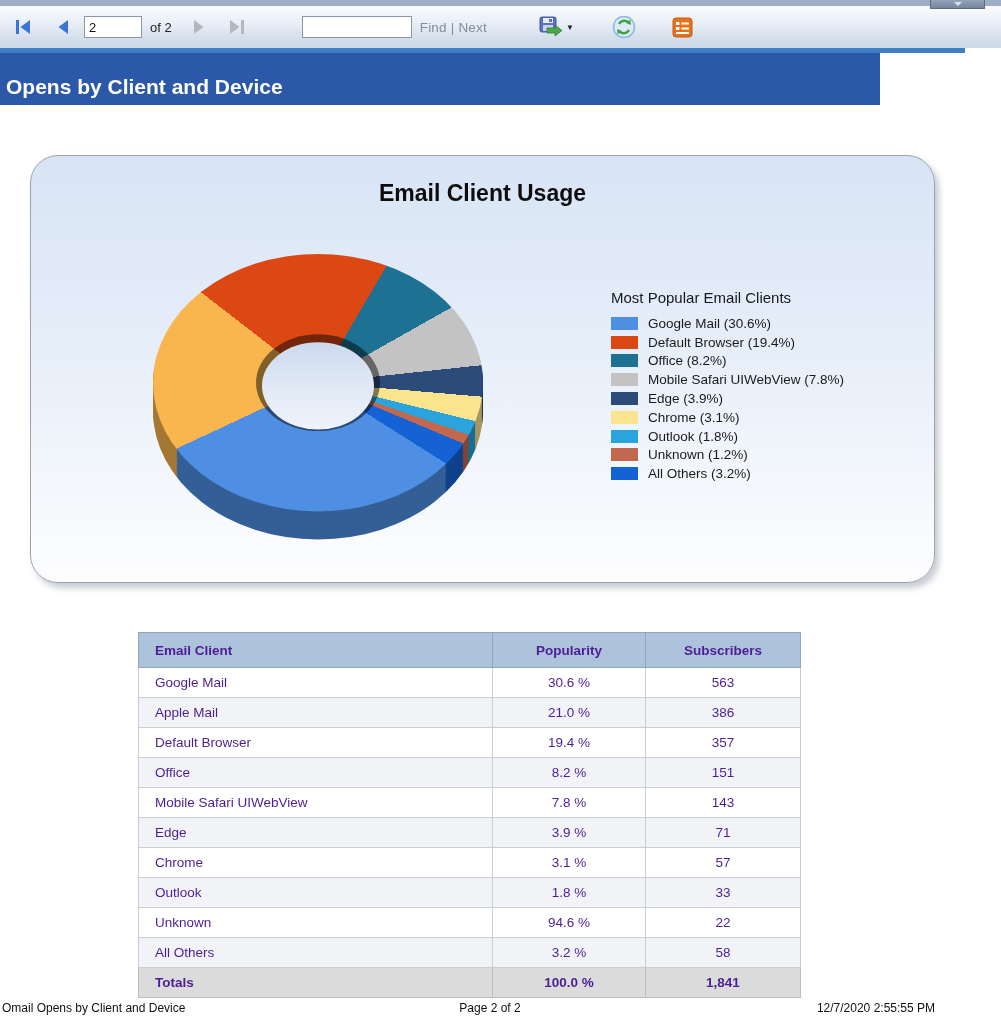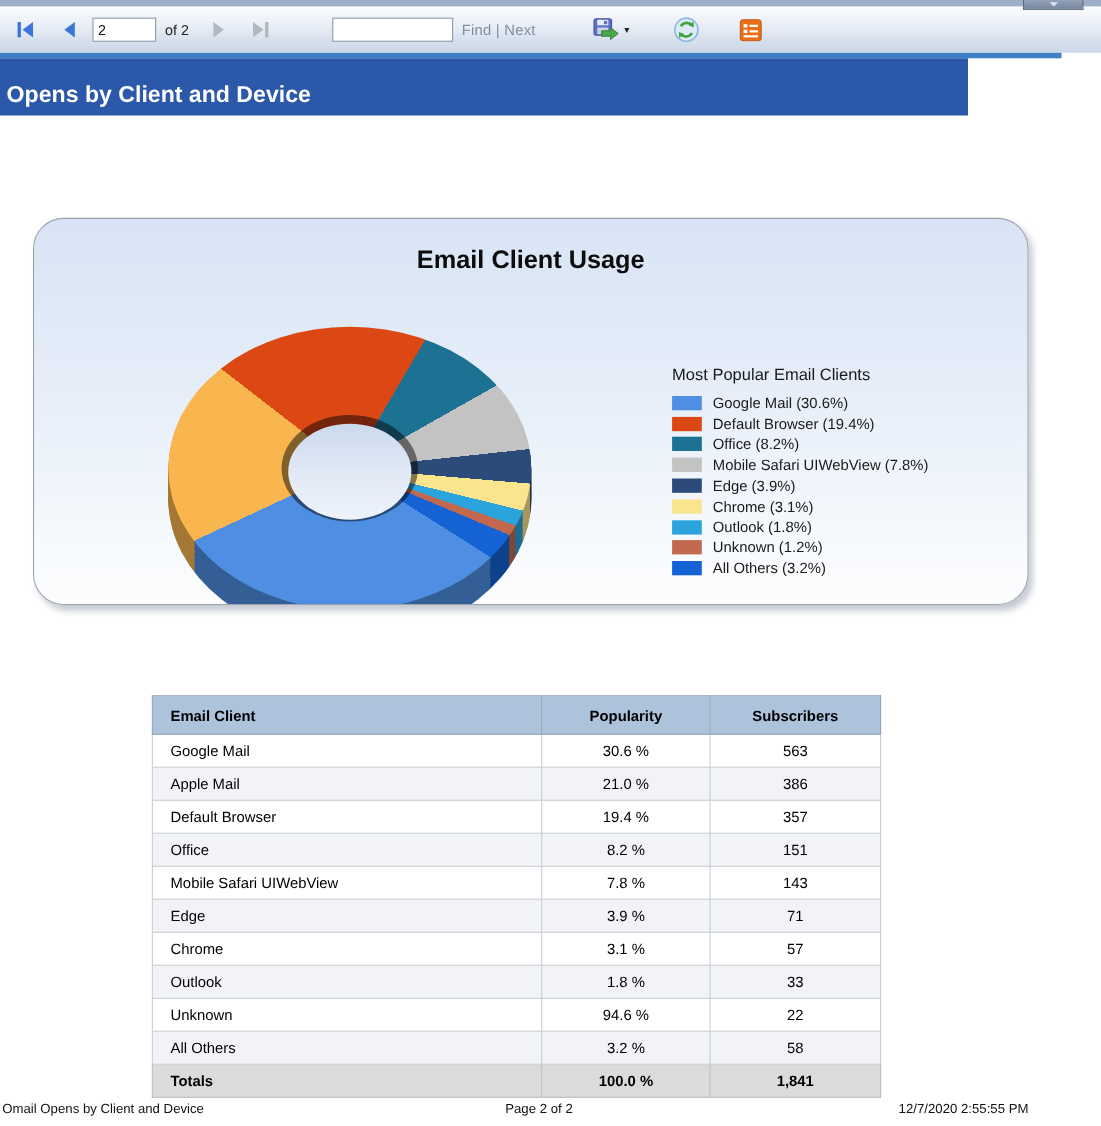--- a/index.html
+++ b/index.html
@@ -25,24 +25,24 @@
                      display:flex; align-items:center; justify-content:center; cursor:pointer; }
   .collapse-handle .tri { width:0; height:0; border-left:4px solid transparent; border-right:4px solid transparent;
                           border-top:4px solid #dbe3ee; }
 
   
   .accent-line { position:absolute; top:48px; left:0; width:965px; height:5px; background:#3E7FC5; }
   .header-band { position:absolute; top:53px; left:0; width:880px; height:52px; background:#2B58A8; }
   .header-title { position:absolute; left:6px; bottom:6px; color:#fff; font-size:21px; font-weight:bold; }
 
   
-  .chart-panel { position:absolute; left:30px; top:155px; width:905px; height:352px;
+  .chart-panel { position:absolute; left:30px; top:155px; width:905px; height:428px;
                  border:1px solid #9CA3AC; border-radius:28px;
                  background:linear-gradient(180deg,#d8e4f5 0%,#e6eef9 45%,#f7fafd 85%,#fdfdfe 100%);
-                 box-shadow:4px 5px 6px rgba(130,140,158,0.45); overflow:hidden;margin-top:43px; }
+                 box-shadow:4px 5px 6px rgba(130,140,158,0.45); overflow:hidden; }
   .chart-title { position:absolute; top:24px; left:0; width:100%; text-align:center;
                  font-size:23px; font-weight:bold; color:#0d0d0d; }
 
   
   .donut-3d { position:absolute; left:122px; top:98px; width:330px; height:330px;
               transform:scaleY(0.78); transform-origin:top center; }
   .donut-layer { position:absolute; inset:0; border-radius:50%; }
   .donut-layer.side { filter:brightness(0.66); }
   .donut-wall { position:absolute; left:103px; top:103px; width:124px; height:124px; border-radius:50%;
                 filter:brightness(0.52); }
@@ -51,21 +51,21 @@
 
   
   .legend { position:absolute; left:580px; top:133px; width:320px; }
   .legend-title { font-size:15px; font-weight:normal; color:#15181d; margin-bottom:8px; }
   .legend-item { display:flex; align-items:center; height:18.8px; }
   .legend-swatch { width:27px; height:13px; margin-right:10px; flex:none; }
   .legend-label { font-size:13.5px; color:#1a1a1a; white-space:nowrap; }
 
   
   .data-table { position:absolute; left:138px; top:632px; border-collapse:collapse; table-layout:fixed;
-                font-size:13.5px; color:#000000; }
+                font-size:13.5px; color:#4c1d95; }
   .data-table col.c0 { width:354px; } .data-table col.c1 { width:153px; } .data-table col.c2 { width:155px; }
   .data-table th { background:#ADC3DC; height:35px; font-weight:bold; border:1px solid #93A5BB; }
   .data-table th.c0 { text-align:left; padding-left:16px; }
   .data-table td { height:30px; border:1px solid #C9CED4; text-align:center; background:#fff; }
   .data-table td.c0 { text-align:left; padding-left:16px; }
   .data-table tr.alt td { background:#F1F3F7; }
   .data-table tr.totals td { background:#DBDBDB; font-weight:bold; border-color:#B9BEC4; }
 
   
   .footer-left { position:absolute; left:2px; top:1001px; font-size:12px; color:#111; }

